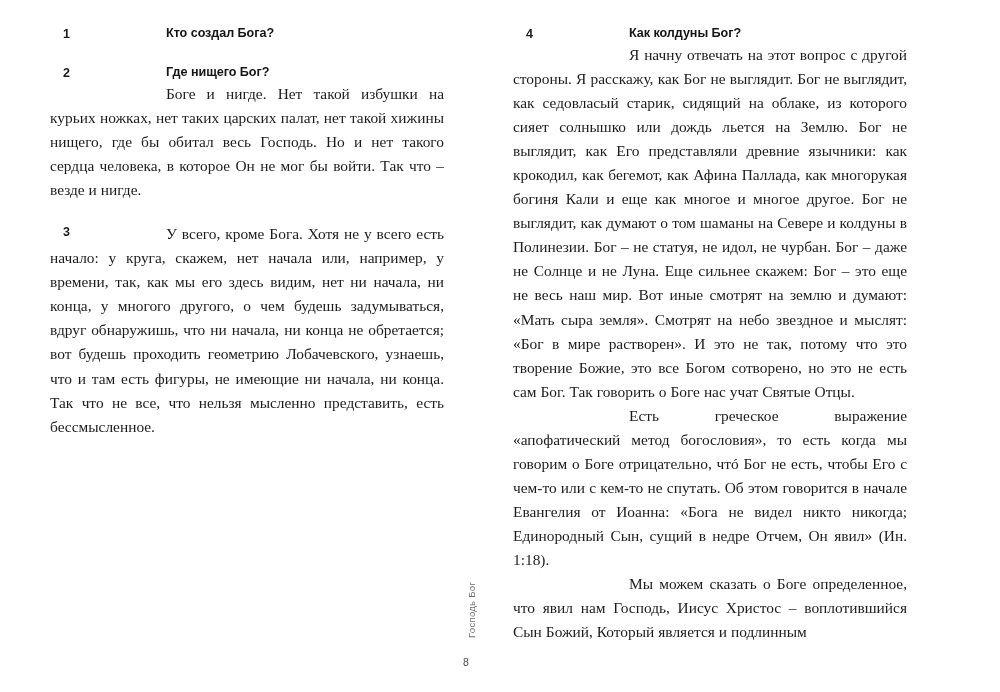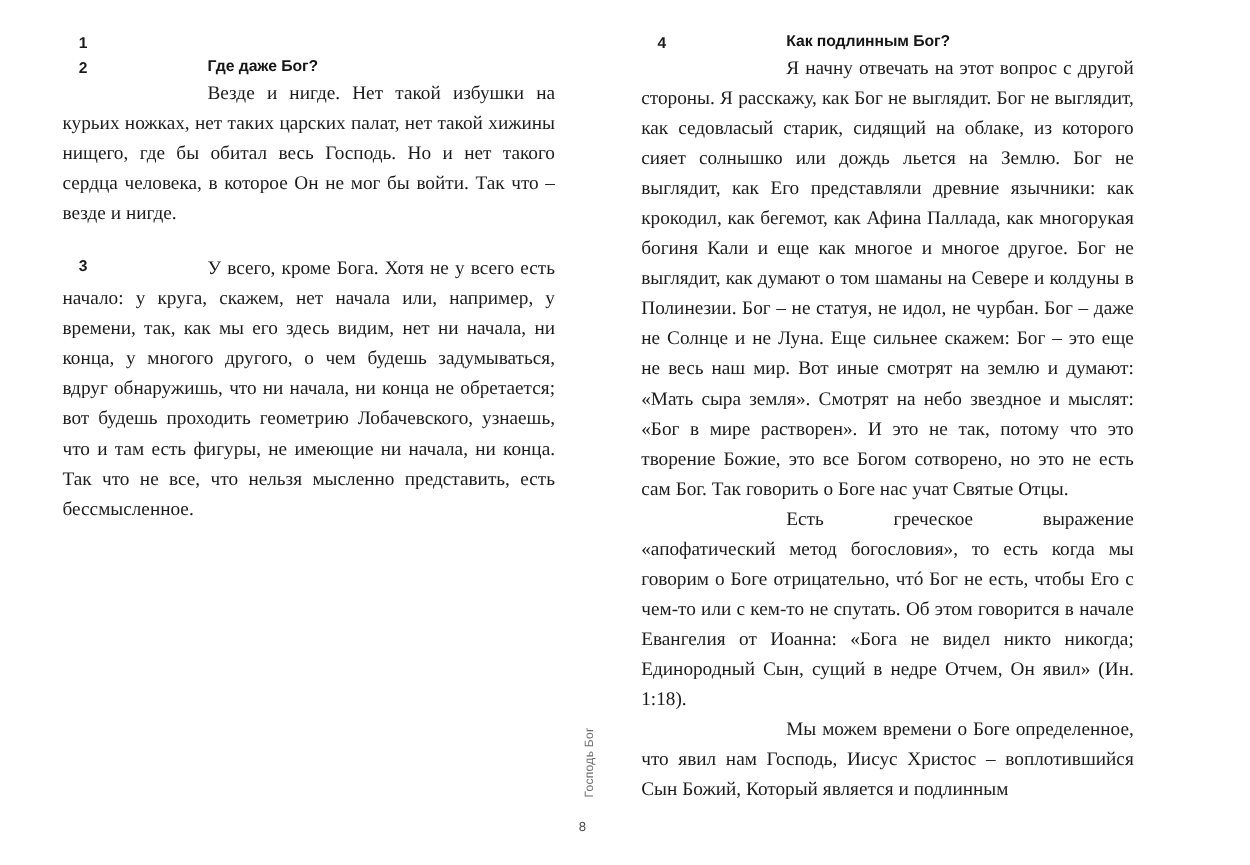--- a/index.html
+++ b/index.html
@@ -118,27 +118,28 @@
 <body>
 
 <div class="spread">
 
   <div class="page page-left">
 
     <div class="text-column">
 
       <div class="qa-block">
         <div class="qa-number">1</div>
+        <h2 class="qa-heading">Кто создал Бога?</h2>
       </div>
 
       <div class="qa-block">
         <div class="qa-number">2</div>
-        <h2 class="qa-heading">Где даже Бог?</h2>
+        <h2 class="qa-heading">Где нищего Бог?</h2>
         <div class="qa-body">
-          <p>Везде и нигде. Нет такой избушки на курьих ножках, нет таких царских палат, нет такой хижины нищего, где бы обитал весь Господь. Но и нет такого сердца человека, в которое Он не мог бы войти. Так что – везде и нигде.</p>
+          <p>Боге и нигде. Нет такой избушки на курьих ножках, нет таких царских палат, нет такой хижины нищего, где бы обитал весь Господь. Но и нет такого сердца человека, в которое Он не мог бы войти. Так что – везде и нигде.</p>
         </div>
       </div>
 
       <div class="qa-block">
         <div class="qa-number">3</div>
         <div class="qa-body">
           <p>У всего, кроме Бога. Хотя не у всего есть начало: у круга, скажем, нет начала или, например, у времени, так, как мы его здесь видим, нет ни начала, ни конца, у многого другого, о чем будешь задумываться, вдруг обнаружишь, что ни начала, ни конца не обретается; вот будешь проходить геометрию Лобачевского, узнаешь, что и там есть фигуры, не имеющие ни начала, ни конца. Так что не все, что нельзя мысленно представить, есть бессмысленное.</p>
         </div>
       </div>
 
@@ -148,25 +149,25 @@
 
     <div class="folio folio-left">8</div>
   </div>
 
   <div class="page page-right">
 
     <div class="text-column">
 
       <div class="qa-block">
         <div class="qa-number">4</div>
-        <h2 class="qa-heading">Как подлинным Бог?</h2>
+        <h2 class="qa-heading">Как колдуны Бог?</h2>
         <div class="qa-body">
           <p>Я начну отвечать на этот вопрос с другой стороны. Я расскажу, как Бог не выглядит. Бог не выглядит, как седовласый старик, сидящий на облаке, из которого сияет солнышко или дождь льется на Землю. Бог не выглядит, как Его представляли древние язычники: как крокодил, как бегемот, как Афина Паллада, как многорукая богиня Кали и еще как многое и многое другое. Бог не выглядит, как думают о том шаманы на Севере и колдуны в Полинезии. Бог – не статуя, не идол, не чурбан. Бог – даже не Солнце и не Луна. Еще сильнее скажем: Бог – это еще не весь наш мир. Вот иные смотрят на землю и думают: «Мать сыра земля». Смотрят на небо звездное и мыслят: «Бог в мире растворен». И это не так, потому что это творение Божие, это все Богом сотворено, но это не есть сам Бог. Так говорить о Боге нас учат Святые Отцы.</p>
           <p>Есть греческое выражение «апофатический метод богословия», то есть когда мы говорим о Боге отрицательно, чтó Бог не есть, чтобы Его с чем-то или с кем-то не спутать. Об этом говорится в начале Евангелия от Иоанна: «Бога не видел никто никогда; Единородный Сын, сущий в недре Отчем, Он явил» (Ин. 1:18).</p>
-          <p>Мы можем времени о Боге определенное, что явил нам Господь, Иисус Христос – воплотившийся Сын Божий, Который является и подлинным</p>
+          <p>Мы можем сказать о Боге определенное, что явил нам Господь, Иисус Христос – воплотившийся Сын Божий, Который является и подлинным</p>
         </div>
       </div>
 
     </div>
 
   </div>
 
 </div>
 
 </body></html>

